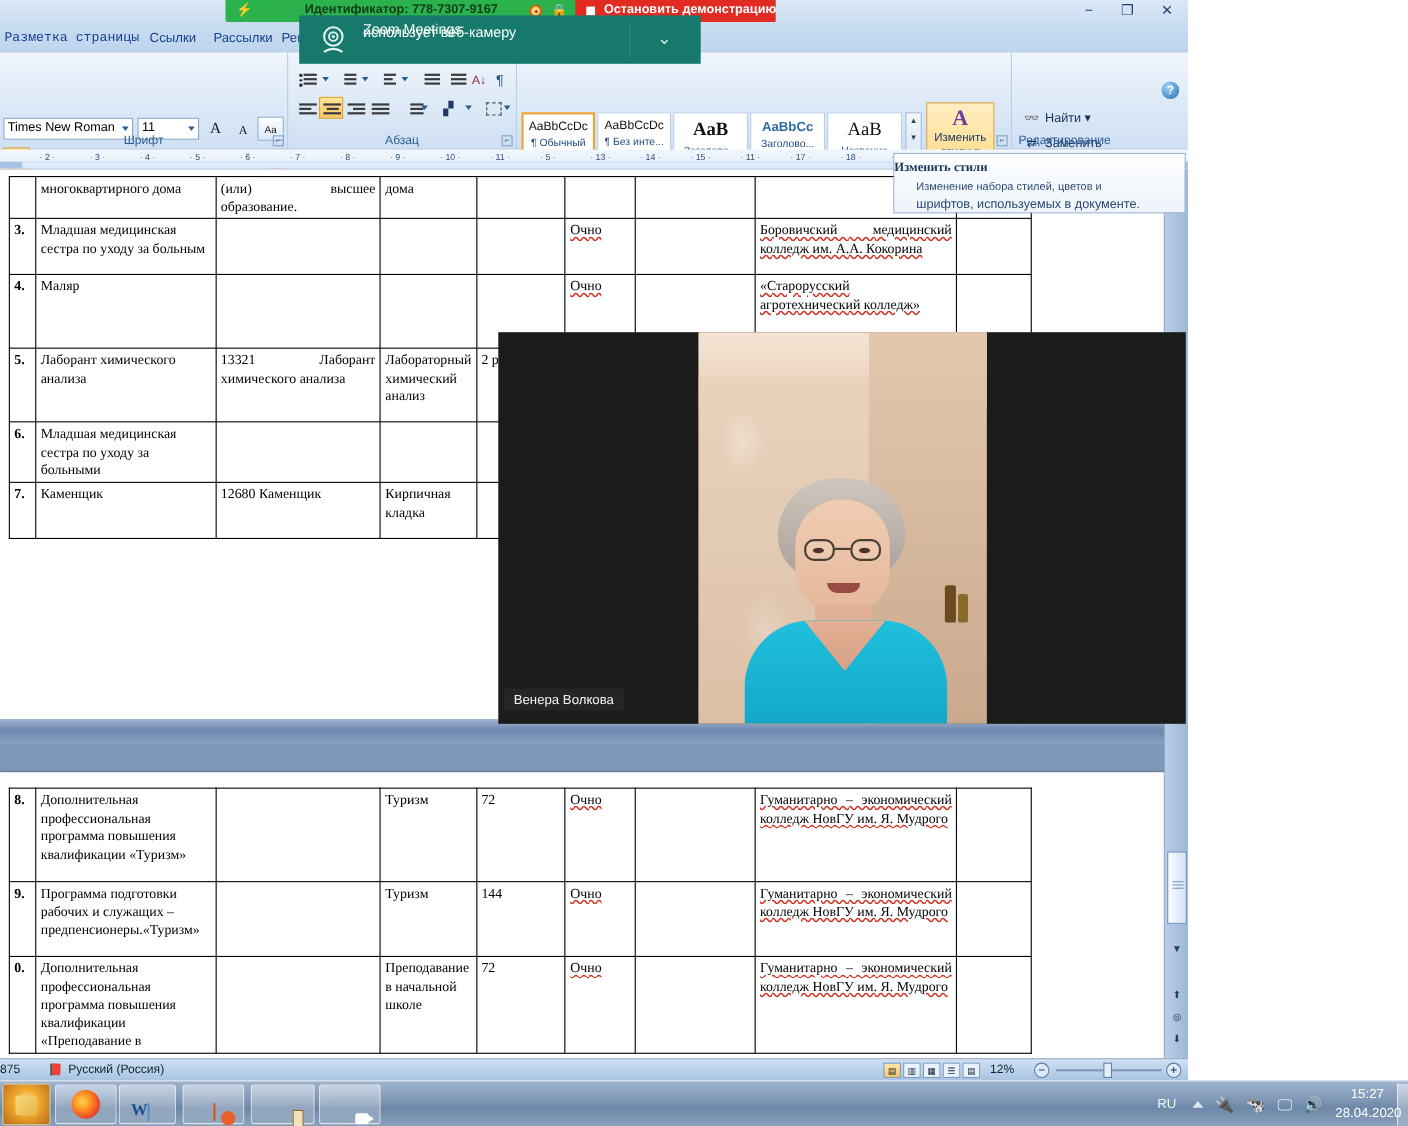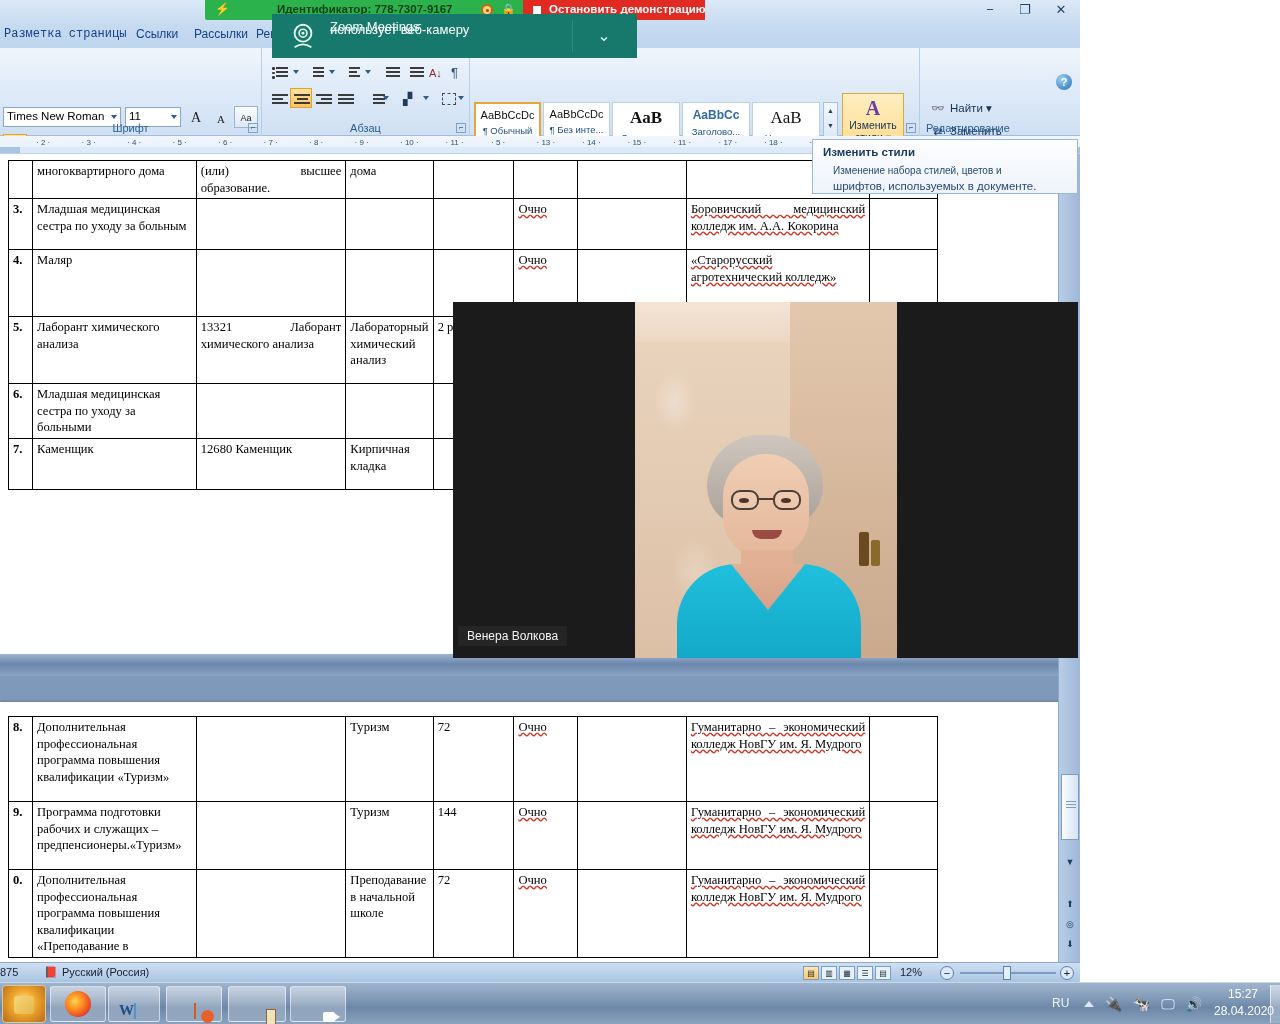--- a/index.html
+++ b/index.html
@@ -275,21 +275,21 @@
   #zn-l2{ position:absolute; left:58px; top:8px; font-size:13px; color:#ffffff;}
   #zn-div{ position:absolute; left:300px; top:6px; width:1px; height:32px; background:#2d8e80;}
   #zn-chev{ position:absolute; left:322px; top:12px; width:20px;height:20px; color:#cfeee8; font-size:16px; text-align:center; line-height:20px;}
 
   
   #tooltip{
     position:absolute; left:812px; top:139px; width:266px; height:55px;
     background:linear-gradient(#fdfeff,#eef4fb);
     border:1px solid #9db6d2;
   }
-  #tt-title{ position:absolute; left:10px; top:6px; font-size:11.5px; font-weight:bold; color:#16365c;}
+  #tt-title{ position:absolute; left:0; top:6px; font-size:11.5px; font-weight:bold; color:#16365c;font-family:Liberation Serif, serif;}
   #tt-l1{ position:absolute; left:20px; top:25px; font-size:10px; color:#2b4a70;}
   #tt-l2{ position:absolute; left:20px; top:40px; font-size:11.5px; color:#2b4a70;}
 
   
   #zoom-video{
     position:absolute; left:453px; top:302px; width:625px; height:356px;
     background:#1b1b1b; overflow:hidden;
   }
   #vid-frame{
     position:absolute; left:182px; top:0; width:262px; height:356px;

